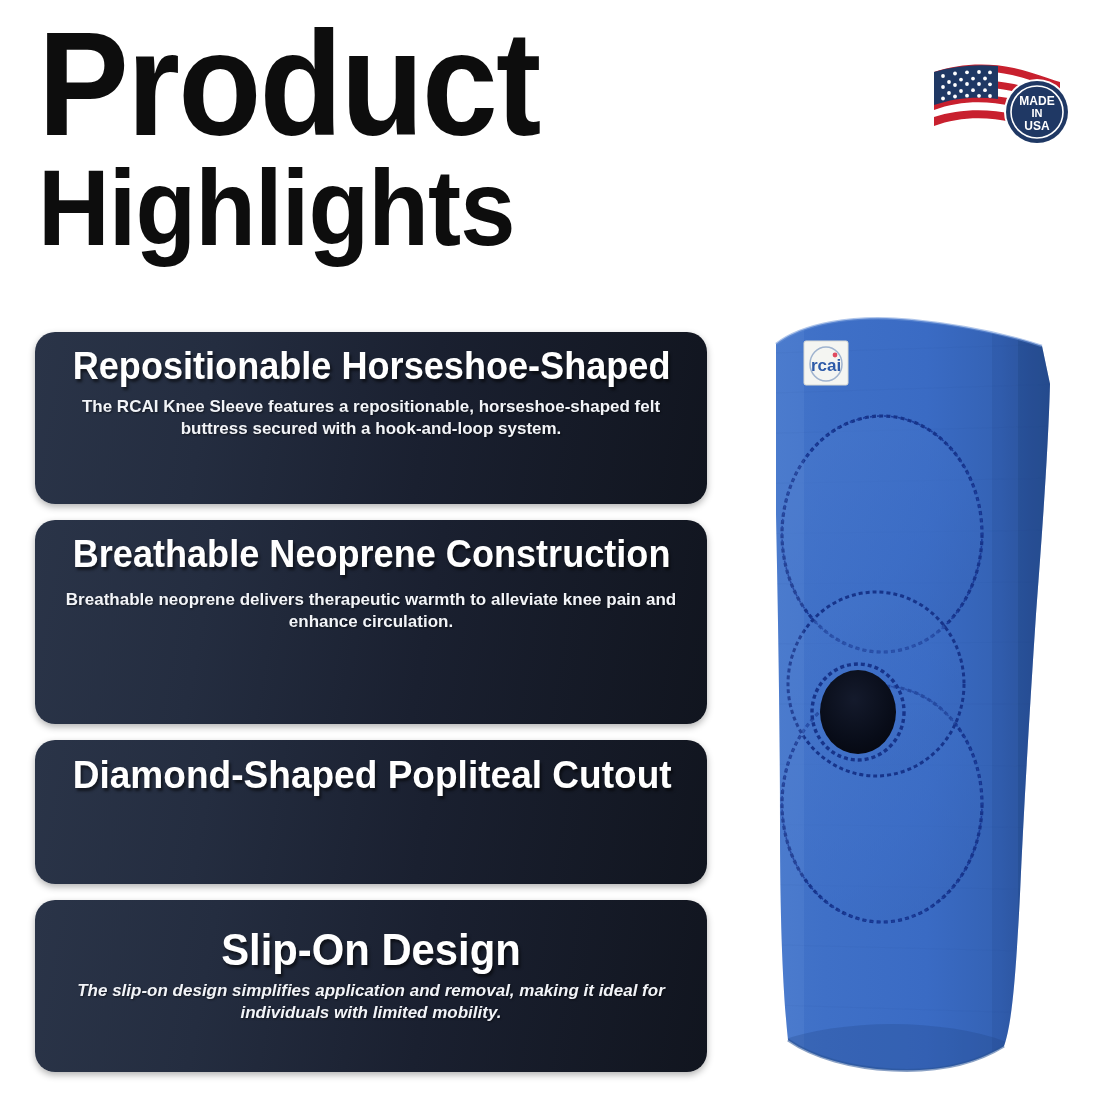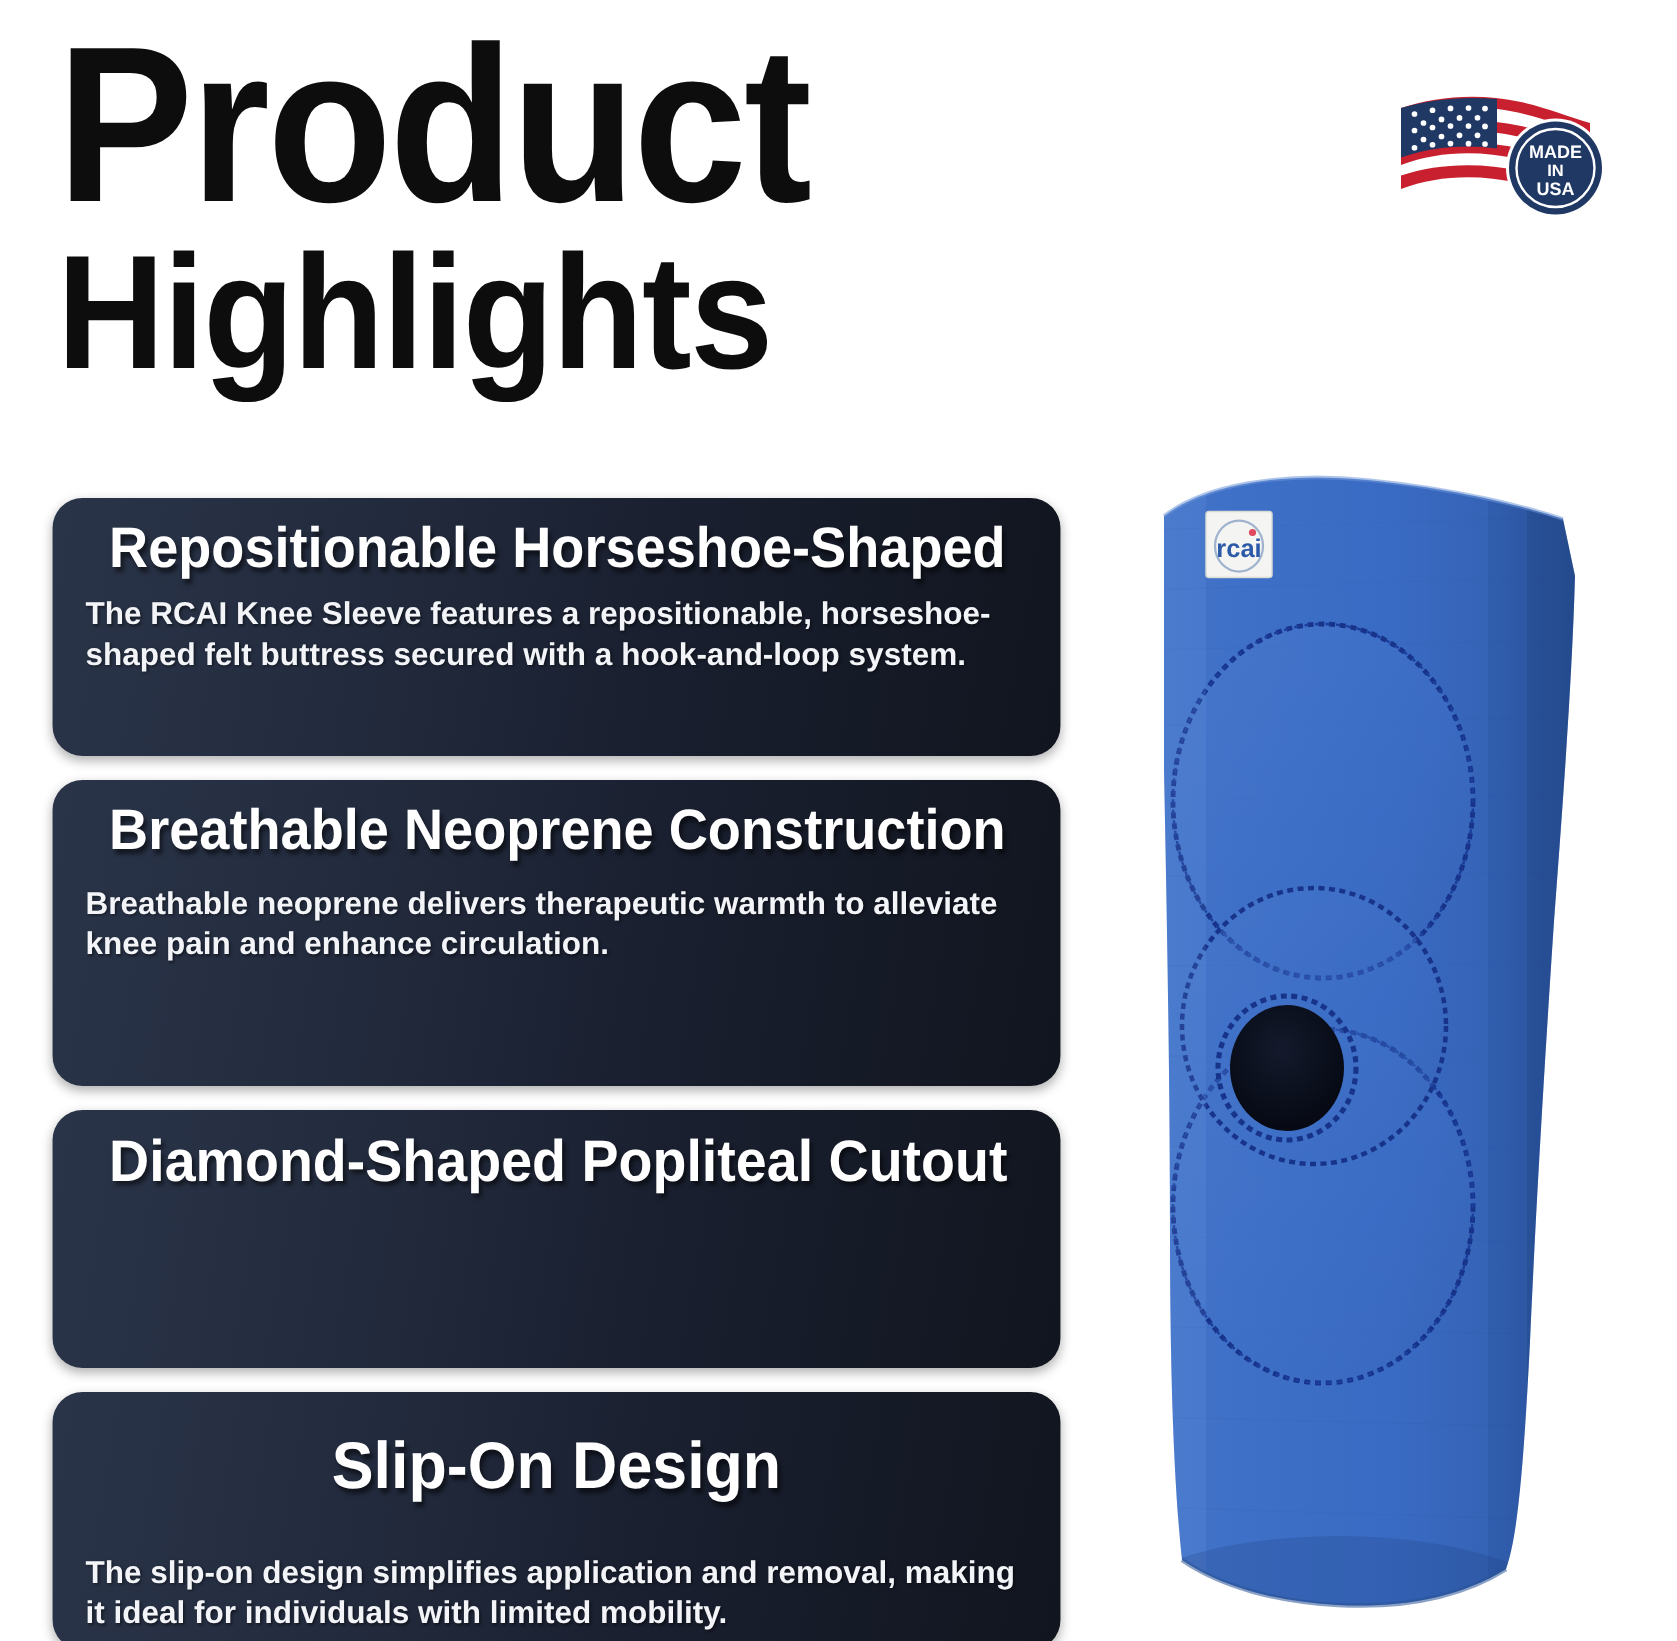--- a/index.html
+++ b/index.html
@@ -81,32 +81,33 @@
     color: #ffffff;
     text-align: center;
     letter-spacing: 0px;
     transform: scaleX(0.95);
     text-shadow: 2px 3px 3px rgba(0,0,0,0.55);
     white-space: nowrap;
   }
   .hl-body {
     font-family: "Liberation Sans", sans-serif;
     font-weight: 700;
-    font-size: 21px;
+    font-size: 17px;
     line-height: 1.30;
     color: #f2f4f8;
+    text-align: center;
     margin-top: 9px;
     text-shadow: 1px 1px 2px rgba(0,0,0,0.5);
   }
   .c1 { height: 172px; }
   .c2 { height: 204px; }
-  .c3 { height: 172px; }
+  .c3 { height: 144px; }
   .c4 { height: 172px; }
   .c2 .hl-body, .c3 .hl-body, .c4 .hl-body { margin-top: 14px; }
-  .c4 .hl-body { margin-top: 33px; }
+  .c4 .hl-body { margin-top: 6px; font-style: italic; }
   .c4 .hl-title { margin-top: 12px; }
 
   
   #product-image {
     position: absolute;
     left: 742px;
     top: 284px;
     width: 320px;
     height: 790px;
   }

